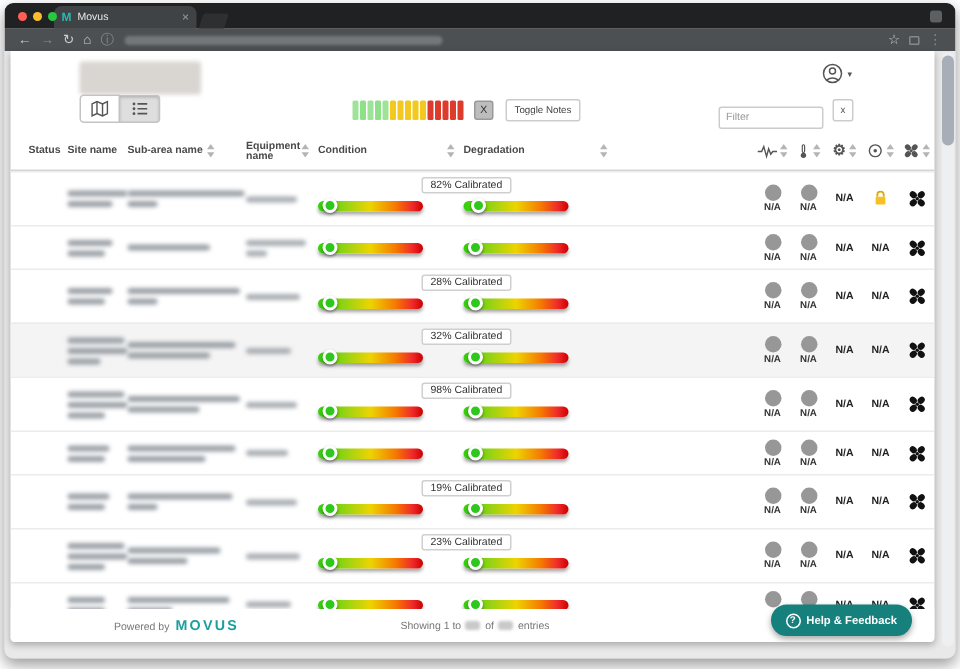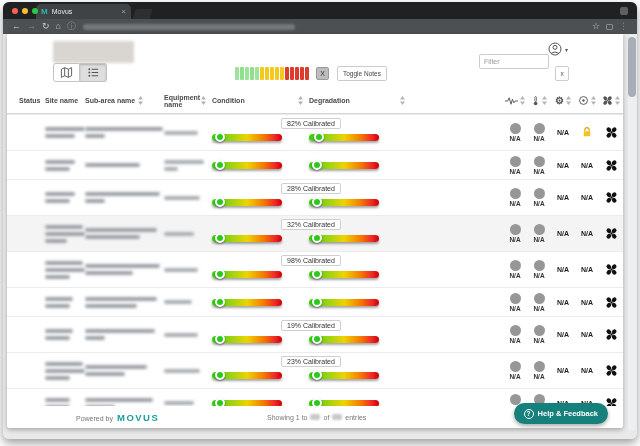--- a/index.html
+++ b/index.html
@@ -40,21 +40,21 @@
   .vt-btn { width:27px; height:19px; border:1px solid #c3c3c3; background:#fff; display:flex; align-items:center; justify-content:center; }
   .vt-btn.first { border-radius:3px 0 0 3px; }
   .vt-btn.last { border-radius:0 3px 3px 0; border-left:none; }
   .vt-btn.active { background:#dedede; box-shadow:inset 0 1px 2px rgba(0,0,0,.2); }
   .legend { position:absolute; left:228px; top:33px; display:flex; gap:1px; align-items:center; }
   .seg { width:4px; height:13px; border-radius:1px; }
   .legend-close { position:absolute; left:309px; top:33px; width:13px; height:13px; background:#bdbdbd;
     border:1px solid #999; border-radius:2px; font-size:7px; color:#333; display:flex; align-items:center; justify-content:center; }
   .toggle-notes { position:absolute; left:330px; top:32px; height:15px; background:#fff; border:1px solid #ccc;
     border-radius:2px; font-size:6.5px; color:#444; display:flex; align-items:center; padding:0 5px; }
-  .filter-input { position:absolute; left:472px; top:20px; width:70px; height:15px; border:1px solid #ccc;
+  .filter-input { position:absolute; left:472px; top:37px; width:70px; height:15px; border:1px solid #ccc;
     border-radius:2px; font-size:7px; padding:0 4px; color:#333; font-family:"Liberation Sans",sans-serif; }
   .filter-input::placeholder { color:#999; }
   .filter-clear { position:absolute; left:548px; top:32px; width:14px; height:15px; background:#fff; border:1px solid #ccc;
     border-radius:2px; font-size:6.5px; color:#555; display:flex; align-items:center; justify-content:center; }
   
   .thead { display:flex; align-items:center; height:26px; border-bottom:1px solid #d5d5d5;
     padding-left:12px; font-size:7px; color:#4a4a4a; font-weight:bold; }
   .c-status { width:26px; }
   .c-site { width:40px; }
   .c-sub { width:79px; }

